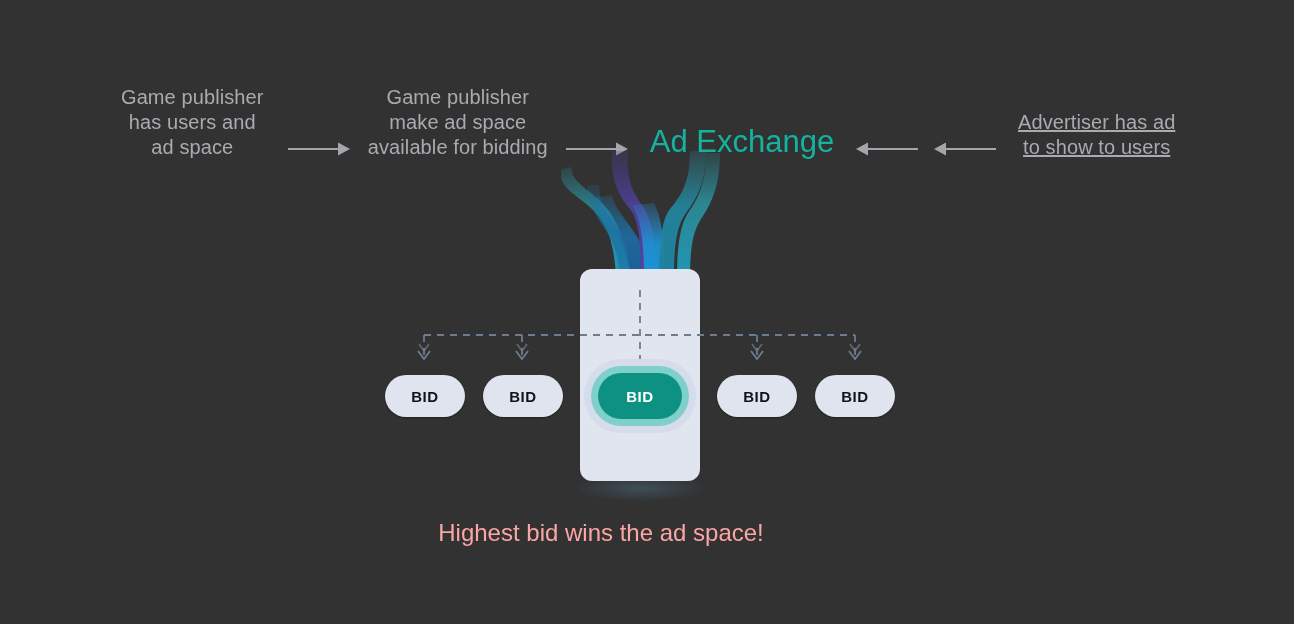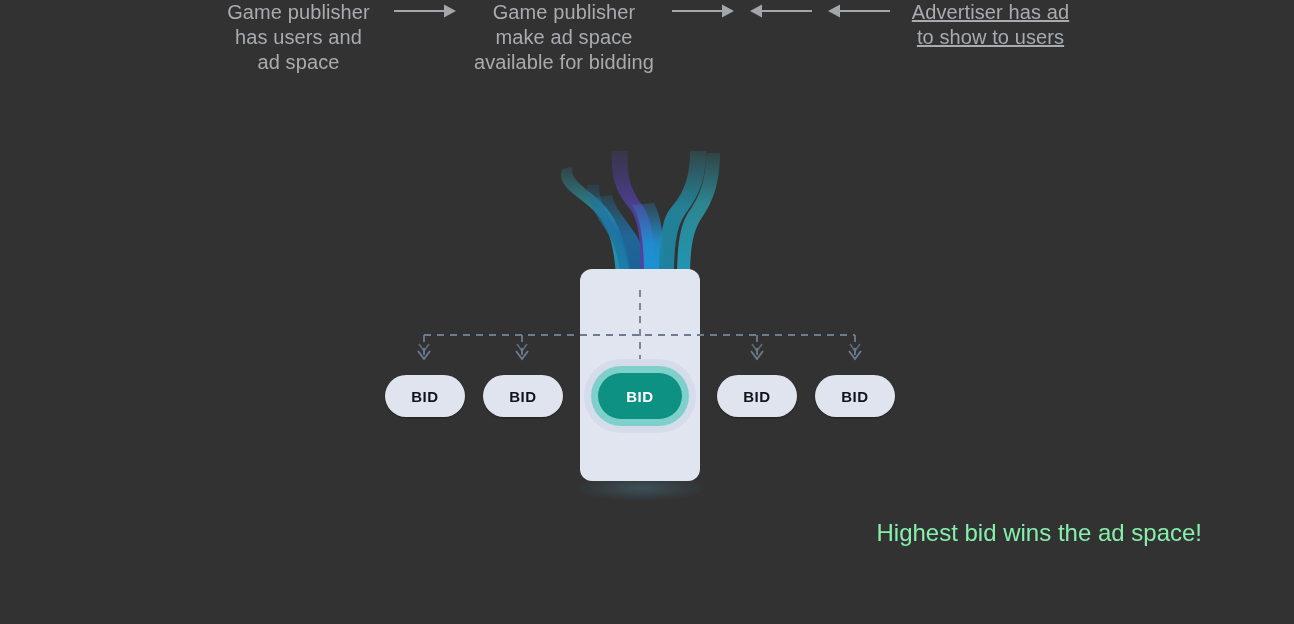--- a/index.html
+++ b/index.html
@@ -16,21 +16,21 @@
   }
 
   
   .flow-row {
     position: absolute;
     top: 0;
     left: 0;
     width: 1294px;
     height: 160px;
     display: flex;
-    align-items: flex-start;
+    align-items: flex-end;
     justify-content: center;
   }
   .flow-label {
     color: #a8abb0;
     font-size: 20px;
     line-height: 25px;
     text-align: center;
     white-space: pre-line;
     letter-spacing: .1px;
   }
@@ -134,22 +134,22 @@
       0 0 0 7px #7fd0cb,
       0 0 0 14px #d7dcec;
   }
 
   
   .caption {
     position: absolute;
     left: 0;
     top: 516px;
     width: 1202px;
-    text-align: right;
-    color: #86efac;
+    text-align: center;
+    color: #fca5a5;
     font-size: 24px;
     line-height: 34px;
   }
 </style>
 </head>
 <body>
 
 <div class="flow-row">
 
   <div class="flow-label w1">Game publisher
@@ -163,20 +163,21 @@
 
   <div class="flow-label w2">Game publisher
 make ad space
 available for bidding</div>
 
   <svg class="arrow" viewBox="0 0 62 22">
     <line x1="0" y1="11" x2="50" y2="11" stroke="#a3a6ab" stroke-width="2.2"></line>
     <polygon points="50,4.5 62,11 50,17.5" fill="#a3a6ab"></polygon>
   </svg>
 
+  <div class="hub-title">Ad Exchange</div>
 
   <svg class="arrow" viewBox="0 0 62 22">
     <line x1="12" y1="11" x2="62" y2="11" stroke="#a3a6ab" stroke-width="2.2"></line>
     <polygon points="12,4.5 0,11 12,17.5" fill="#a3a6ab"></polygon>
   </svg>
 
 
   <svg class="arrow" viewBox="0 0 62 22">
     <line x1="12" y1="11" x2="62" y2="11" stroke="#a3a6ab" stroke-width="2.2"></line>
     <polygon points="12,4.5 0,11 12,17.5" fill="#a3a6ab"></polygon>

